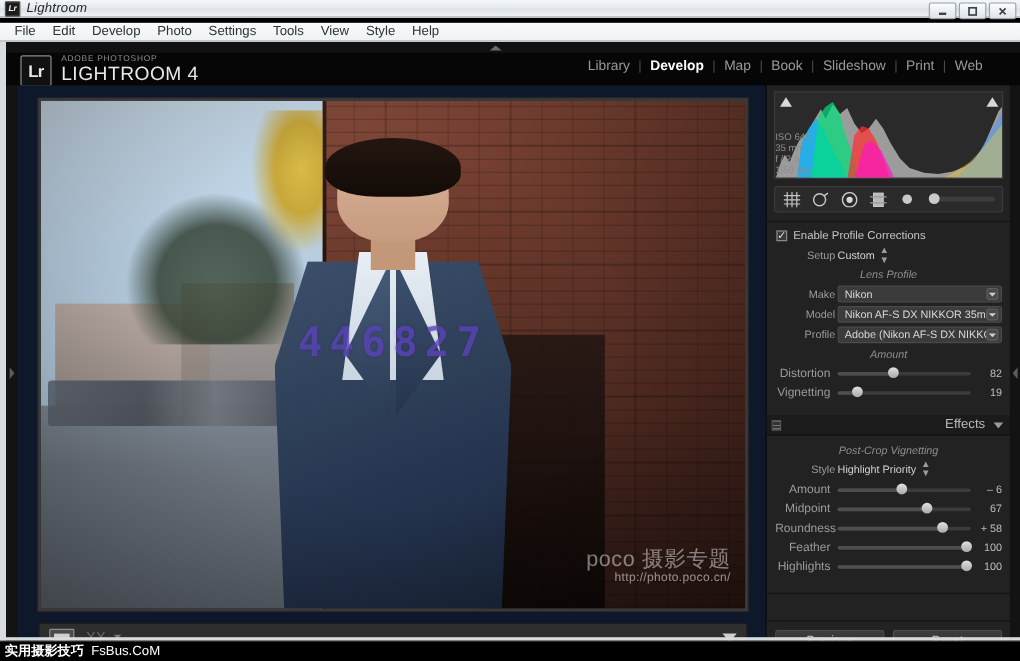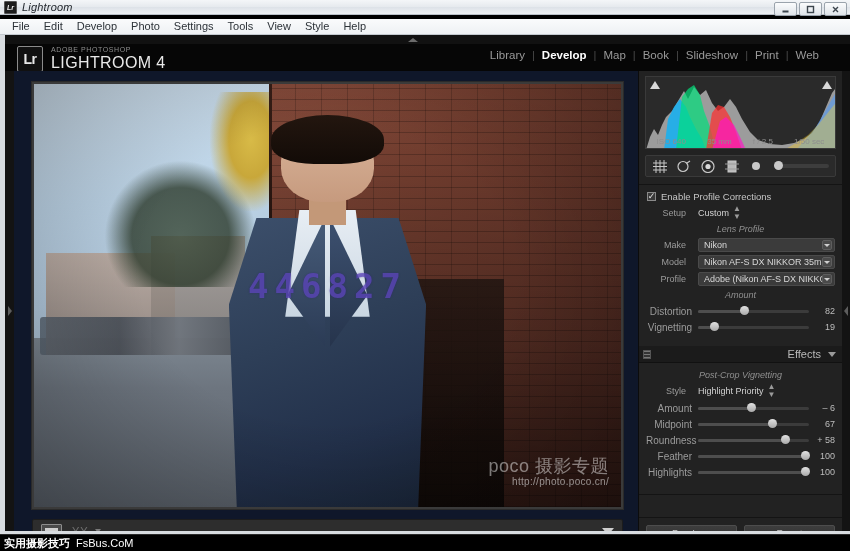--- a/index.html
+++ b/index.html
@@ -273,21 +273,21 @@
   .clipL,.clipR{
     position:absolute; top:3px; width:11px; height:10px;
   }
   .clipL{ left:3px; } .clipR{ right:3px; }
   .clipTri{
     width:0;height:0;border-left:5px solid transparent;border-right:5px solid transparent;
     border-bottom:8px solid #d8d8d8; margin:1px auto 0;
   }
   .exif{
     position:absolute; left:0; right:0; bottom:2px; display:flex;
-    justify-content:space-around; font-size:8px; color:#8e8e8e;
+    justify-content:space-around; font-size:8px; color:#8e8e8e;flex-direction:column;
   }
 
   .toolstrip{
     margin:6px 6px 0 6px; height:22px; background:#2a2a2a;
     border:1px solid #3a3a3a; border-radius:2px;
     display:flex; align-items:center; padding:0 6px; gap:9px;
   }
   .ts-ico{ width:15px;height:14px; display:flex;align-items:center;justify-content:center;}
   .ts-slider{ flex:1; height:4px; background:#3d3d3d; border-radius:2px; position:relative; margin-left:2px;}
   .ts-knob{ position:absolute; left:0; top:-3px; width:9px;height:9px;border-radius:50%;background:#c9c9c9;}
@@ -309,21 +309,21 @@
     flex:1; height:3px; background:#3b3b3b; border-radius:2px; position:relative;
     margin-right:4px;
   }
   .sl .fill{ position:absolute; left:0; top:0; height:3px; background:#4e4e4e; border-radius:2px;}
   .sl .kn{
     position:absolute; top:-3.5px; width:9px; height:9px; border-radius:50%;
     background:linear-gradient(180deg,#e2e2e2,#a9a9a9); margin-left:-4.5px;
   }
   .subttl{ text-align:center; font-size:9px; color:#8f8f8f; margin:4px 0 4px 0;font-style:italic;}
   .selrow{ display:flex; align-items:center; height:14px; margin-bottom:3px; }
-  .selrow .nm{ width:52px; text-align:right; font-size:9px; color:#9b9b9b; padding-right:12px; flex:none;}
+  .selrow .nm{ width:52px; text-align:right; font-size:9px; color:#9b9b9b; padding-right:2px; flex:none;}
   .selrow .picker{ font-size:9px;color:#d2d2d2; display:flex; align-items:center; gap:4px;}
   .updown{ font-size:8px; color:#9b9b9b; line-height:8px;}
   .combo{
     flex:1; height:14px; background:#3b3b3b; border:1px solid #4a4a4a; border-radius:2px;
     display:flex; align-items:center; padding:0 2px 0 5px; overflow:hidden;
   }
   .combo .txt{ font-size:9px;color:#d8d8d8; white-space:nowrap; overflow:hidden; flex:1;}
   .combo .btn{
     width:10px;height:10px;border:1px solid #5e5e5e;background:#4a4a4a;
     display:flex;align-items:center;justify-content:center;flex:none;

